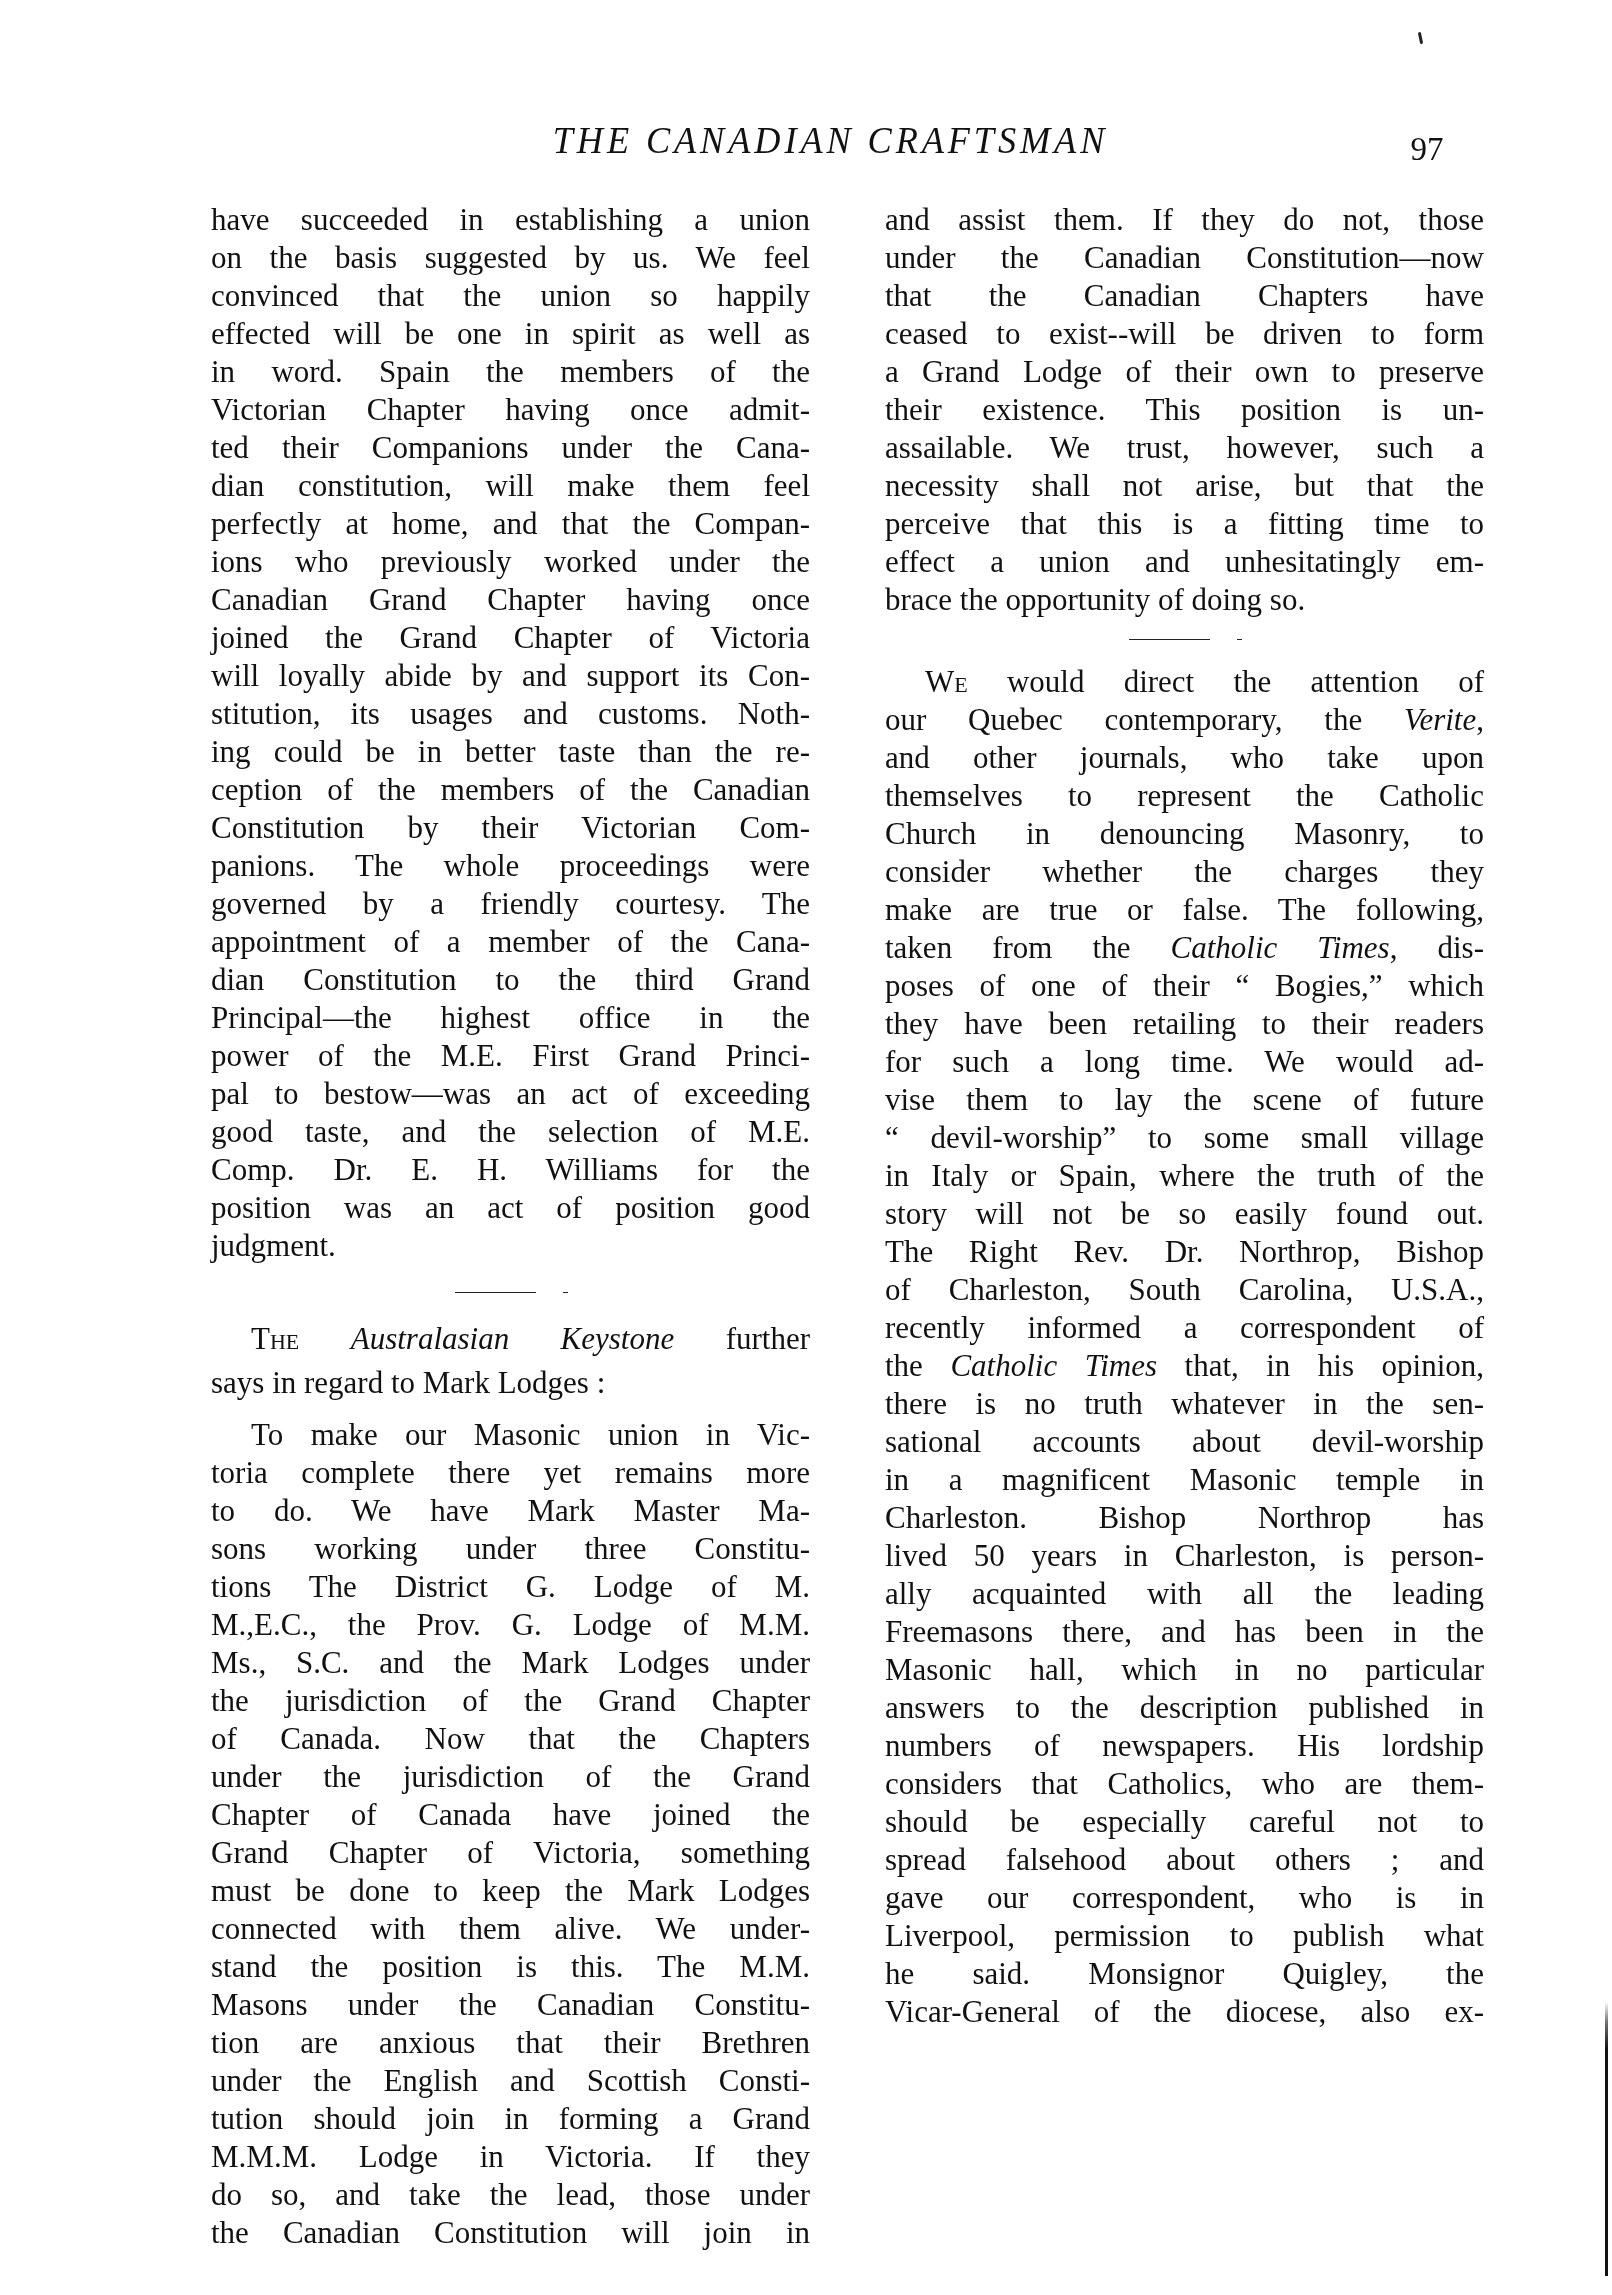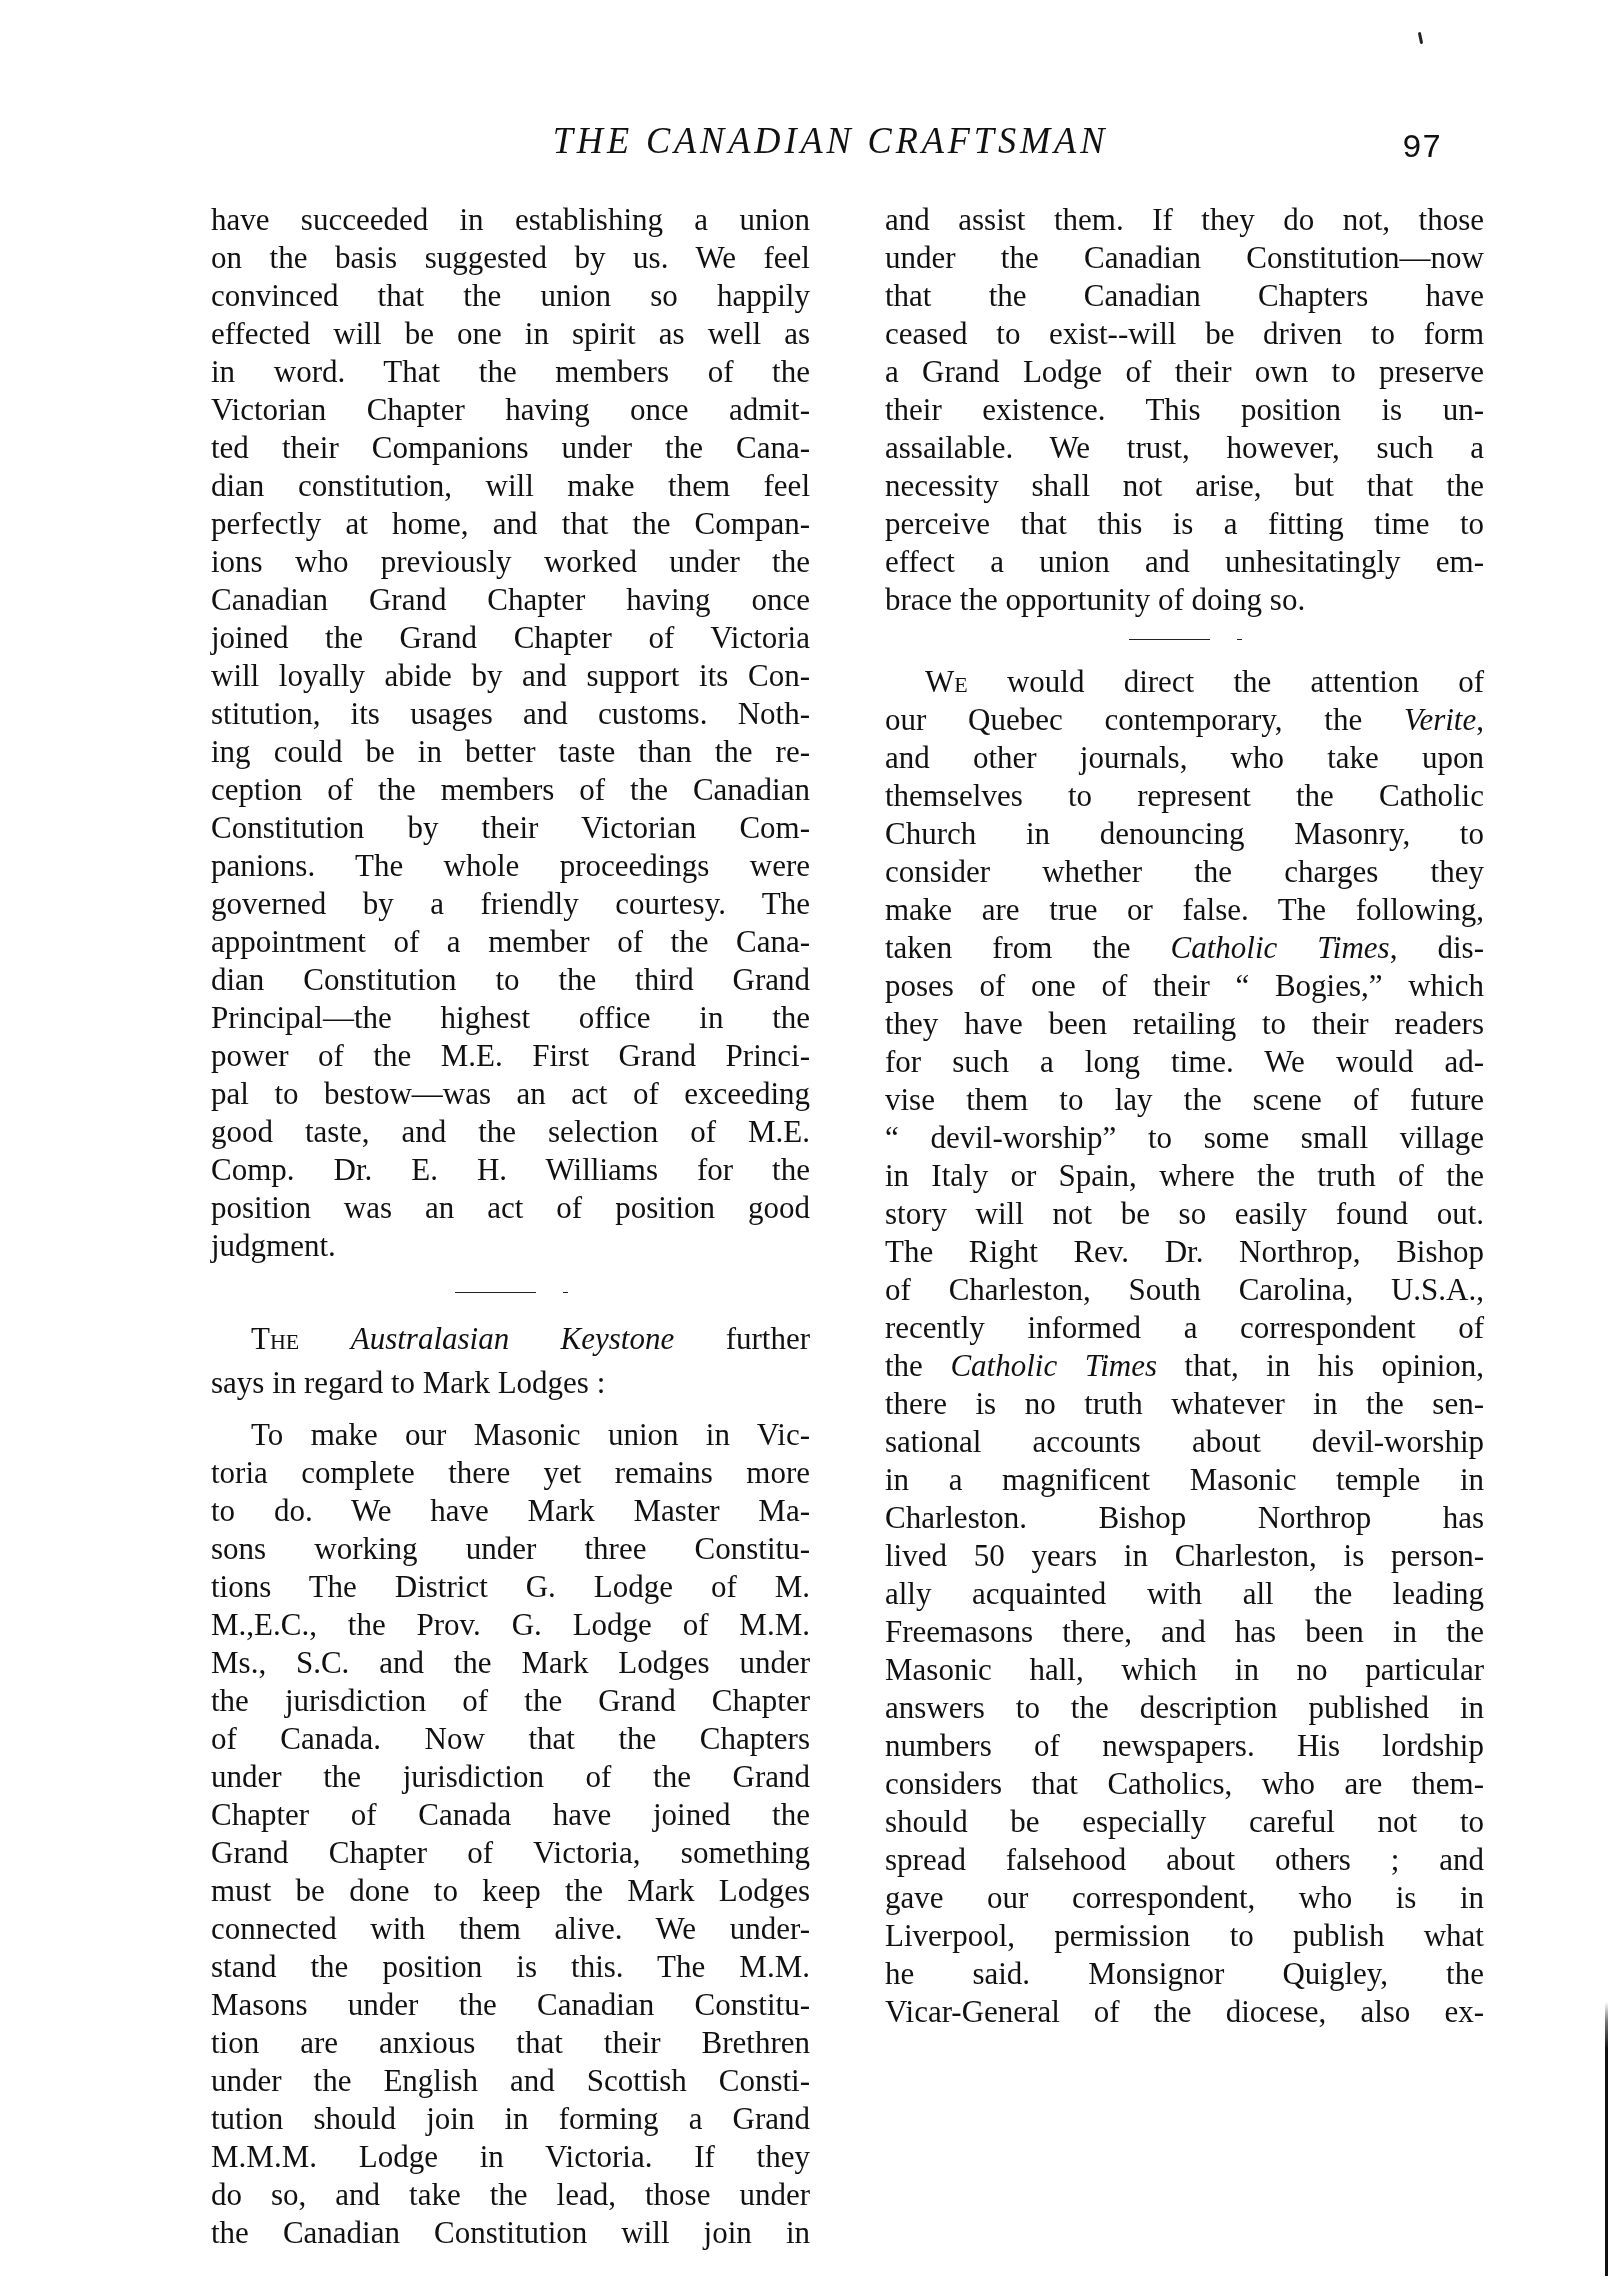--- a/index.html
+++ b/index.html
@@ -26,24 +26,23 @@
     letter-spacing: 4px;
     line-height: 43px;
     white-space: nowrap;
     transform: scaleX(0.98);
   }
   .page-number {
     position: absolute;
     left: 1402px;
     top: 129px;
     width: 50px;
-    text-align: left;
+    text-align: center;
     font-size: 33px;
     line-height: 40px;
-    font-family: Liberation Mono, monospace;
   }
   .speck {
     position: absolute;
     left: 1419px;
     top: 32px;
     width: 3.3px;
     height: 12px;
     background: #222;
     border-radius: 2px;
     transform: rotate(-12deg);
@@ -124,21 +123,21 @@
 
 <div class="page-header-title">THE CANADIAN CRAFTSMAN</div>
 <div class="page-number">97</div>
 
 <div class="column col-left">
   <div>
     <span class="line">have succeeded in establishing a union</span>
     <span class="line">on the basis suggested by us.  We feel</span>
     <span class="line">convinced that the union so happily</span>
     <span class="line">effected will be one in spirit as well as</span>
-    <span class="line">in word.  That the members of the</span>
+    <span class="line">in word.  Spain the members of the</span>
     <span class="line">Victorian Chapter having once admit-</span>
     <span class="line">ted their Companions under the Cana-</span>
     <span class="line">dian constitution, will make them feel</span>
     <span class="line">perfectly at home, and that the Compan-</span>
     <span class="line">ions who previously worked under the</span>
     <span class="line">Canadian Grand Chapter having once</span>
     <span class="line">joined the Grand Chapter of Victoria</span>
     <span class="line">will loyally abide by and support its Con-</span>
     <span class="line">stitution, its usages and customs.  Noth-</span>
     <span class="line">ing could be in better taste than the re-</span>

